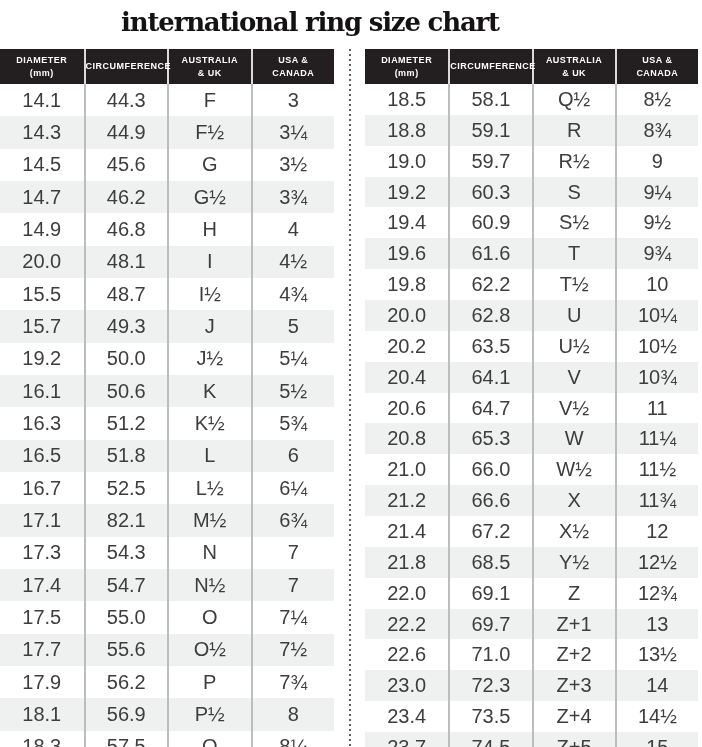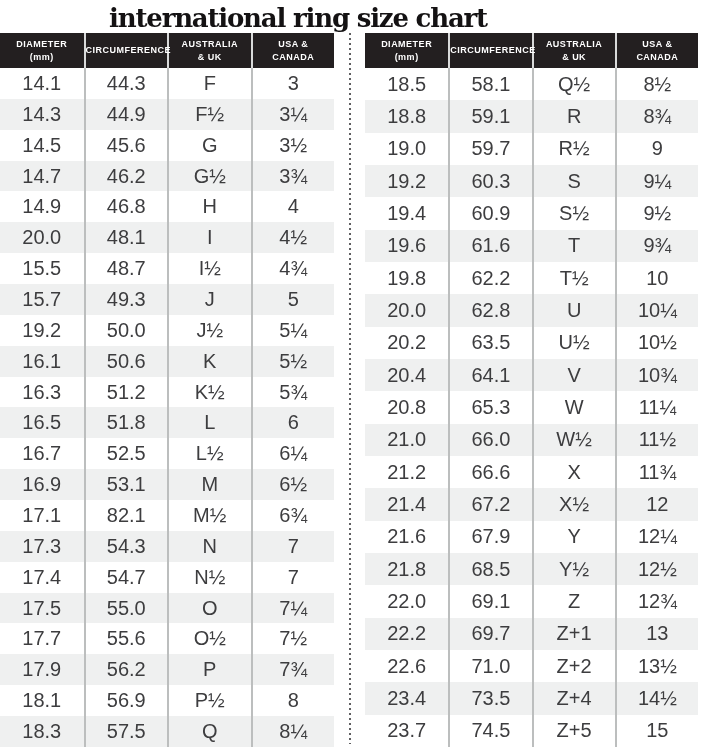--- a/index.html
+++ b/index.html
@@ -13,23 +13,23 @@
     overflow: hidden;
     font-family: "Liberation Sans", "DejaVu Sans", sans-serif;
     -webkit-font-smoothing: antialiased;
   }
   .page {
     width: 702px;
     height: 747px;
     position: relative;
   }
   .title {
-    margin: 0;
+    margin: 12px;
     width: 596px;            
-    height: 33px;
+    height: 25px;
     display: flex;
     align-items: flex-end;
     justify-content: center;
     font-family: "DejaVu Serif", "Liberation Serif", serif;
     font-weight: 700;
     font-size: 26px;
     line-height: 30px;
     letter-spacing: -1.2px;
     color: #141213;
     white-space: nowrap;
@@ -181,26 +181,20 @@
               <td>L</td>
               <td>6</td>
             </tr>
             <tr>
               <td>16.7</td>
               <td>52.5</td>
               <td>L½</td>
               <td>6¼</td>
             </tr>
             <tr>
-              <td>16.9</td>
-              <td>53.1</td>
-              <td>M</td>
-              <td>6½</td>
-            </tr>
-            <tr>
               <td>17.1</td>
               <td>82.1</td>
               <td>M½</td>
               <td>6¾</td>
             </tr>
             <tr>
               <td>17.3</td>
               <td>54.3</td>
               <td>N</td>
               <td>7</td>
@@ -312,20 +306,26 @@
               <td>U½</td>
               <td>10½</td>
             </tr>
             <tr>
               <td>20.4</td>
               <td>64.1</td>
               <td>V</td>
               <td>10¾</td>
             </tr>
             <tr>
+              <td>20.6</td>
+              <td>64.7</td>
+              <td>V½</td>
+              <td>11</td>
+            </tr>
+            <tr>
               <td>20.8</td>
               <td>65.3</td>
               <td>W</td>
               <td>11¼</td>
             </tr>
             <tr>
               <td>21.0</td>
               <td>66.0</td>
               <td>W½</td>
               <td>11½</td>
@@ -336,26 +336,20 @@
               <td>X</td>
               <td>11¾</td>
             </tr>
             <tr>
               <td>21.4</td>
               <td>67.2</td>
               <td>X½</td>
               <td>12</td>
             </tr>
             <tr>
-              <td>21.6</td>
-              <td>67.9</td>
-              <td>Y</td>
-              <td>12¼</td>
-            </tr>
-            <tr>
               <td>21.8</td>
               <td>68.5</td>
               <td>Y½</td>
               <td>12½</td>
             </tr>
             <tr>
               <td>22.0</td>
               <td>69.1</td>
               <td>Z</td>
               <td>12¾</td>
@@ -364,20 +358,26 @@
               <td>22.2</td>
               <td>69.7</td>
               <td>Z+1</td>
               <td>13</td>
             </tr>
             <tr>
               <td>22.6</td>
               <td>71.0</td>
               <td>Z+2</td>
               <td>13½</td>
+            </tr>
+            <tr>
+              <td>23.0</td>
+              <td>72.3</td>
+              <td>Z+3</td>
+              <td>14</td>
             </tr>
             <tr>
               <td>23.4</td>
               <td>73.5</td>
               <td>Z+4</td>
               <td>14½</td>
             </tr>
             <tr>
               <td>23.7</td>
               <td>74.5</td>

